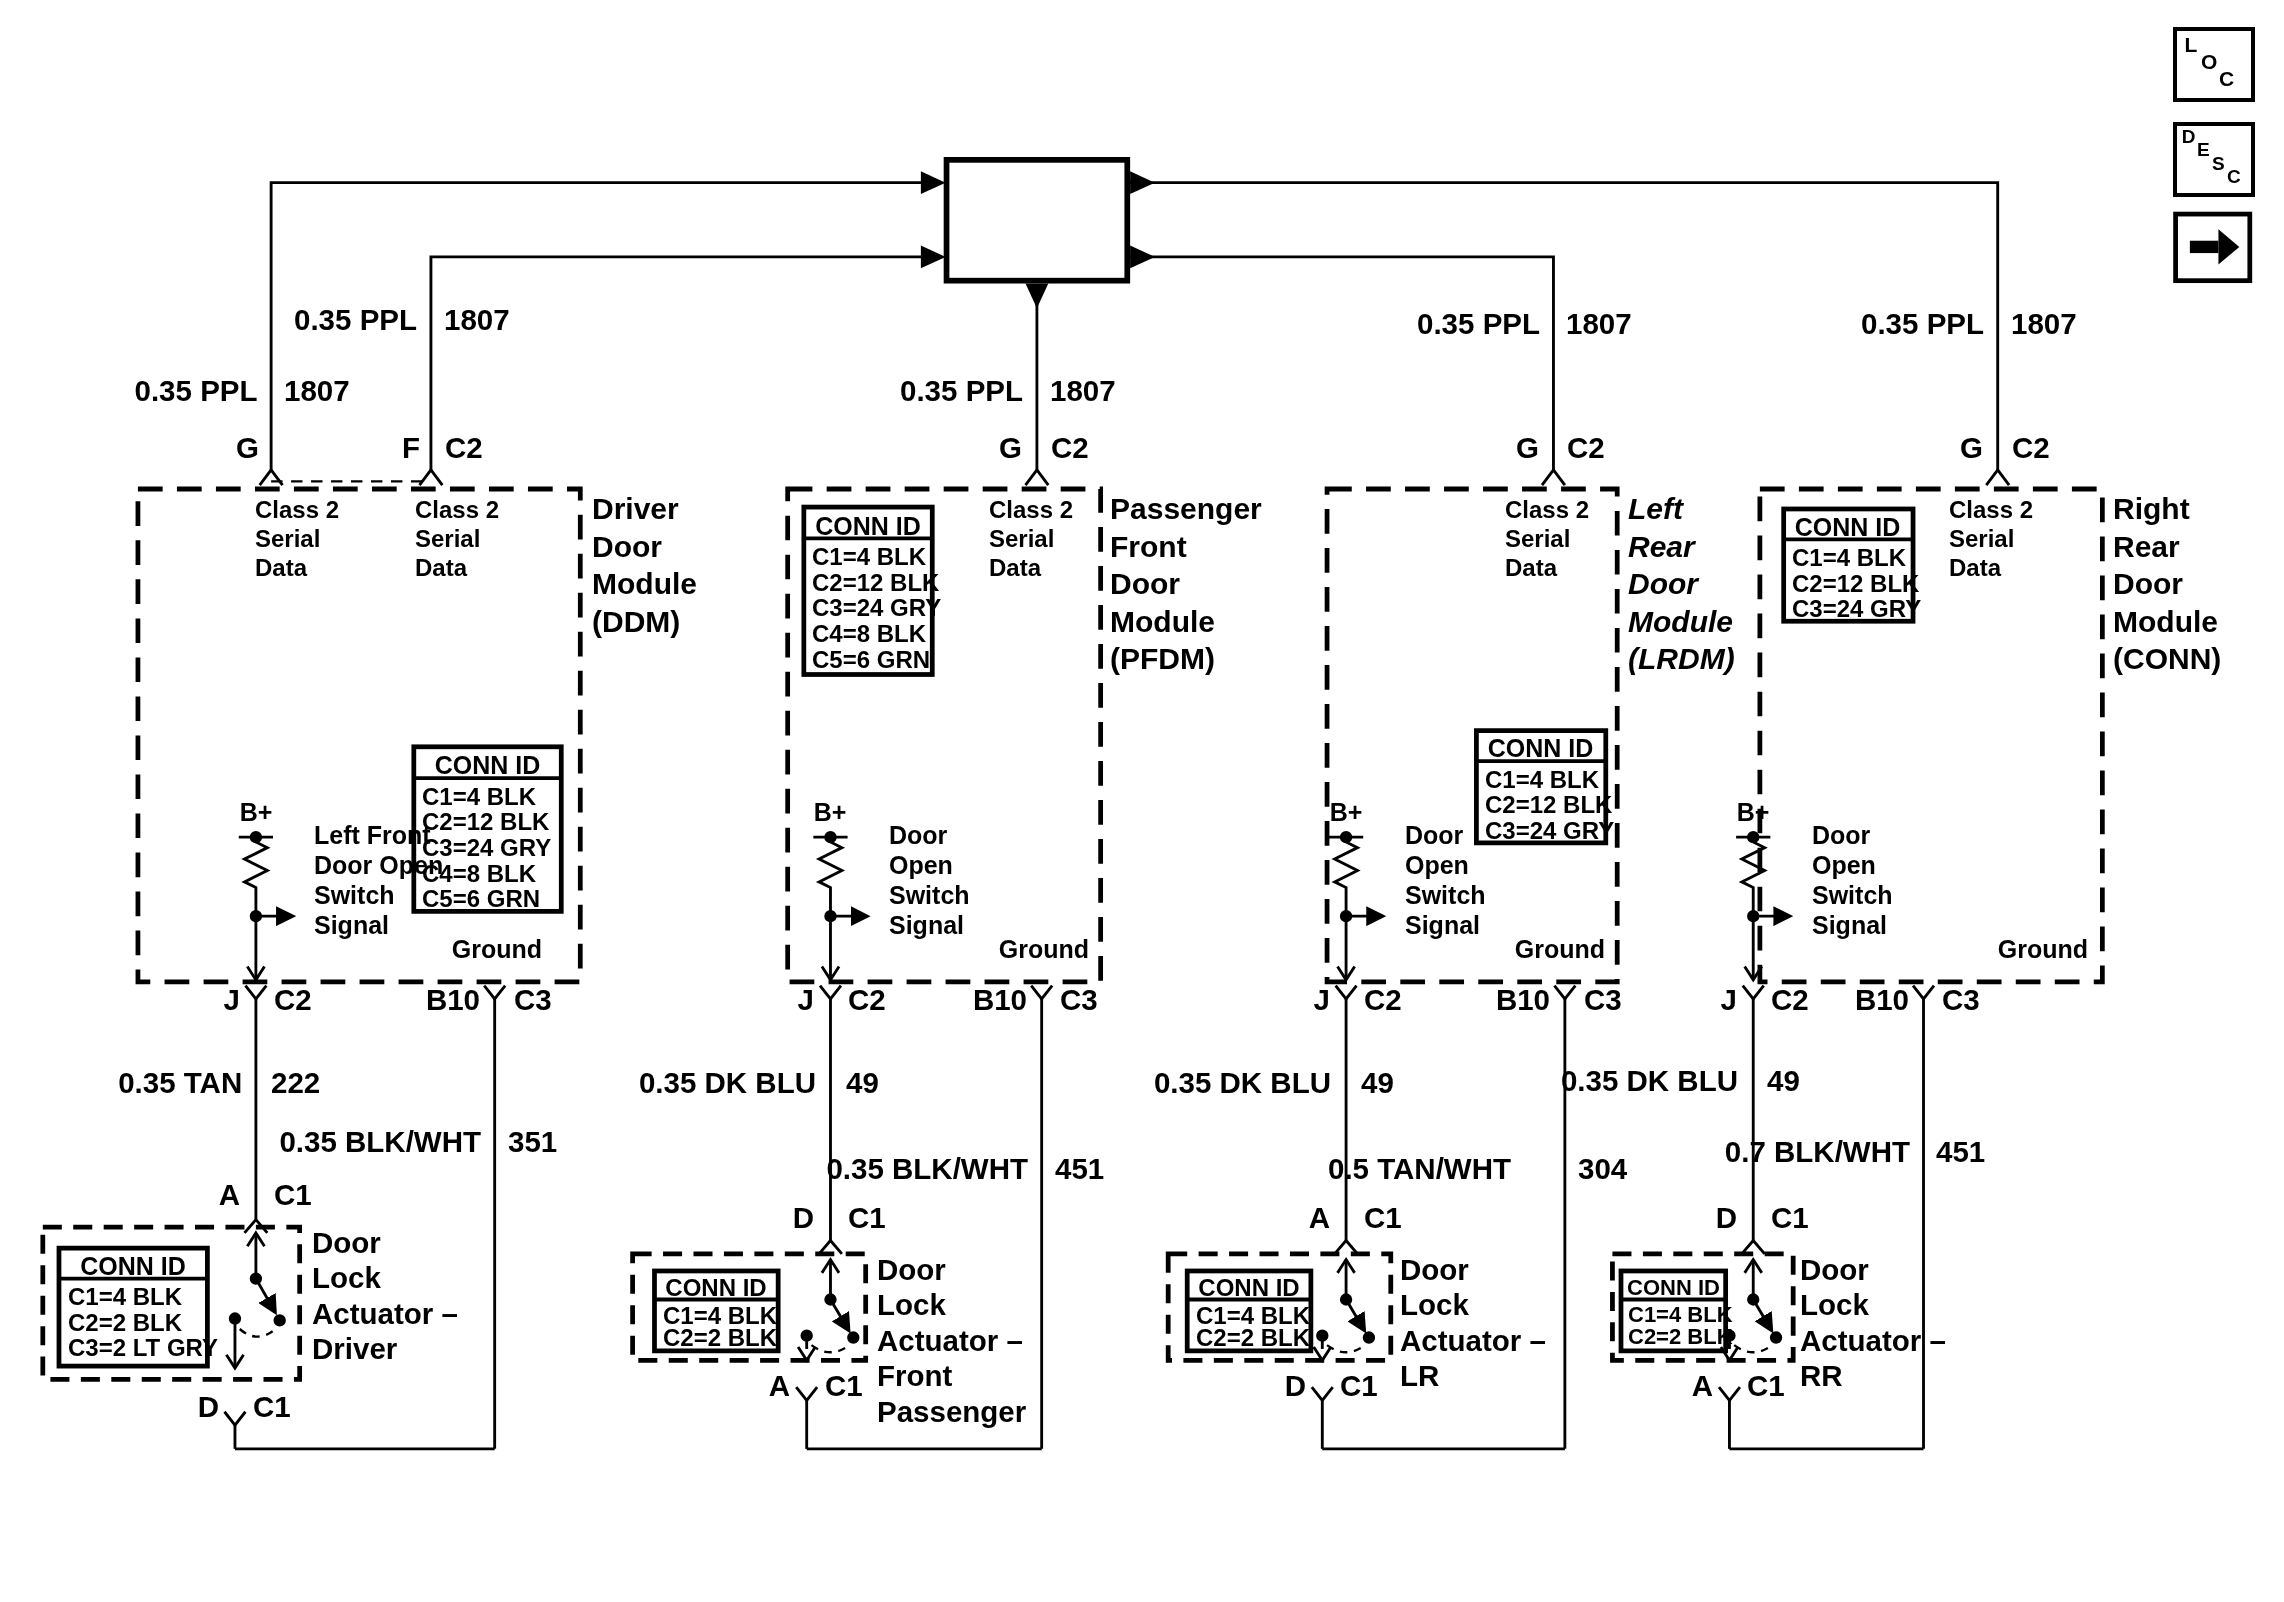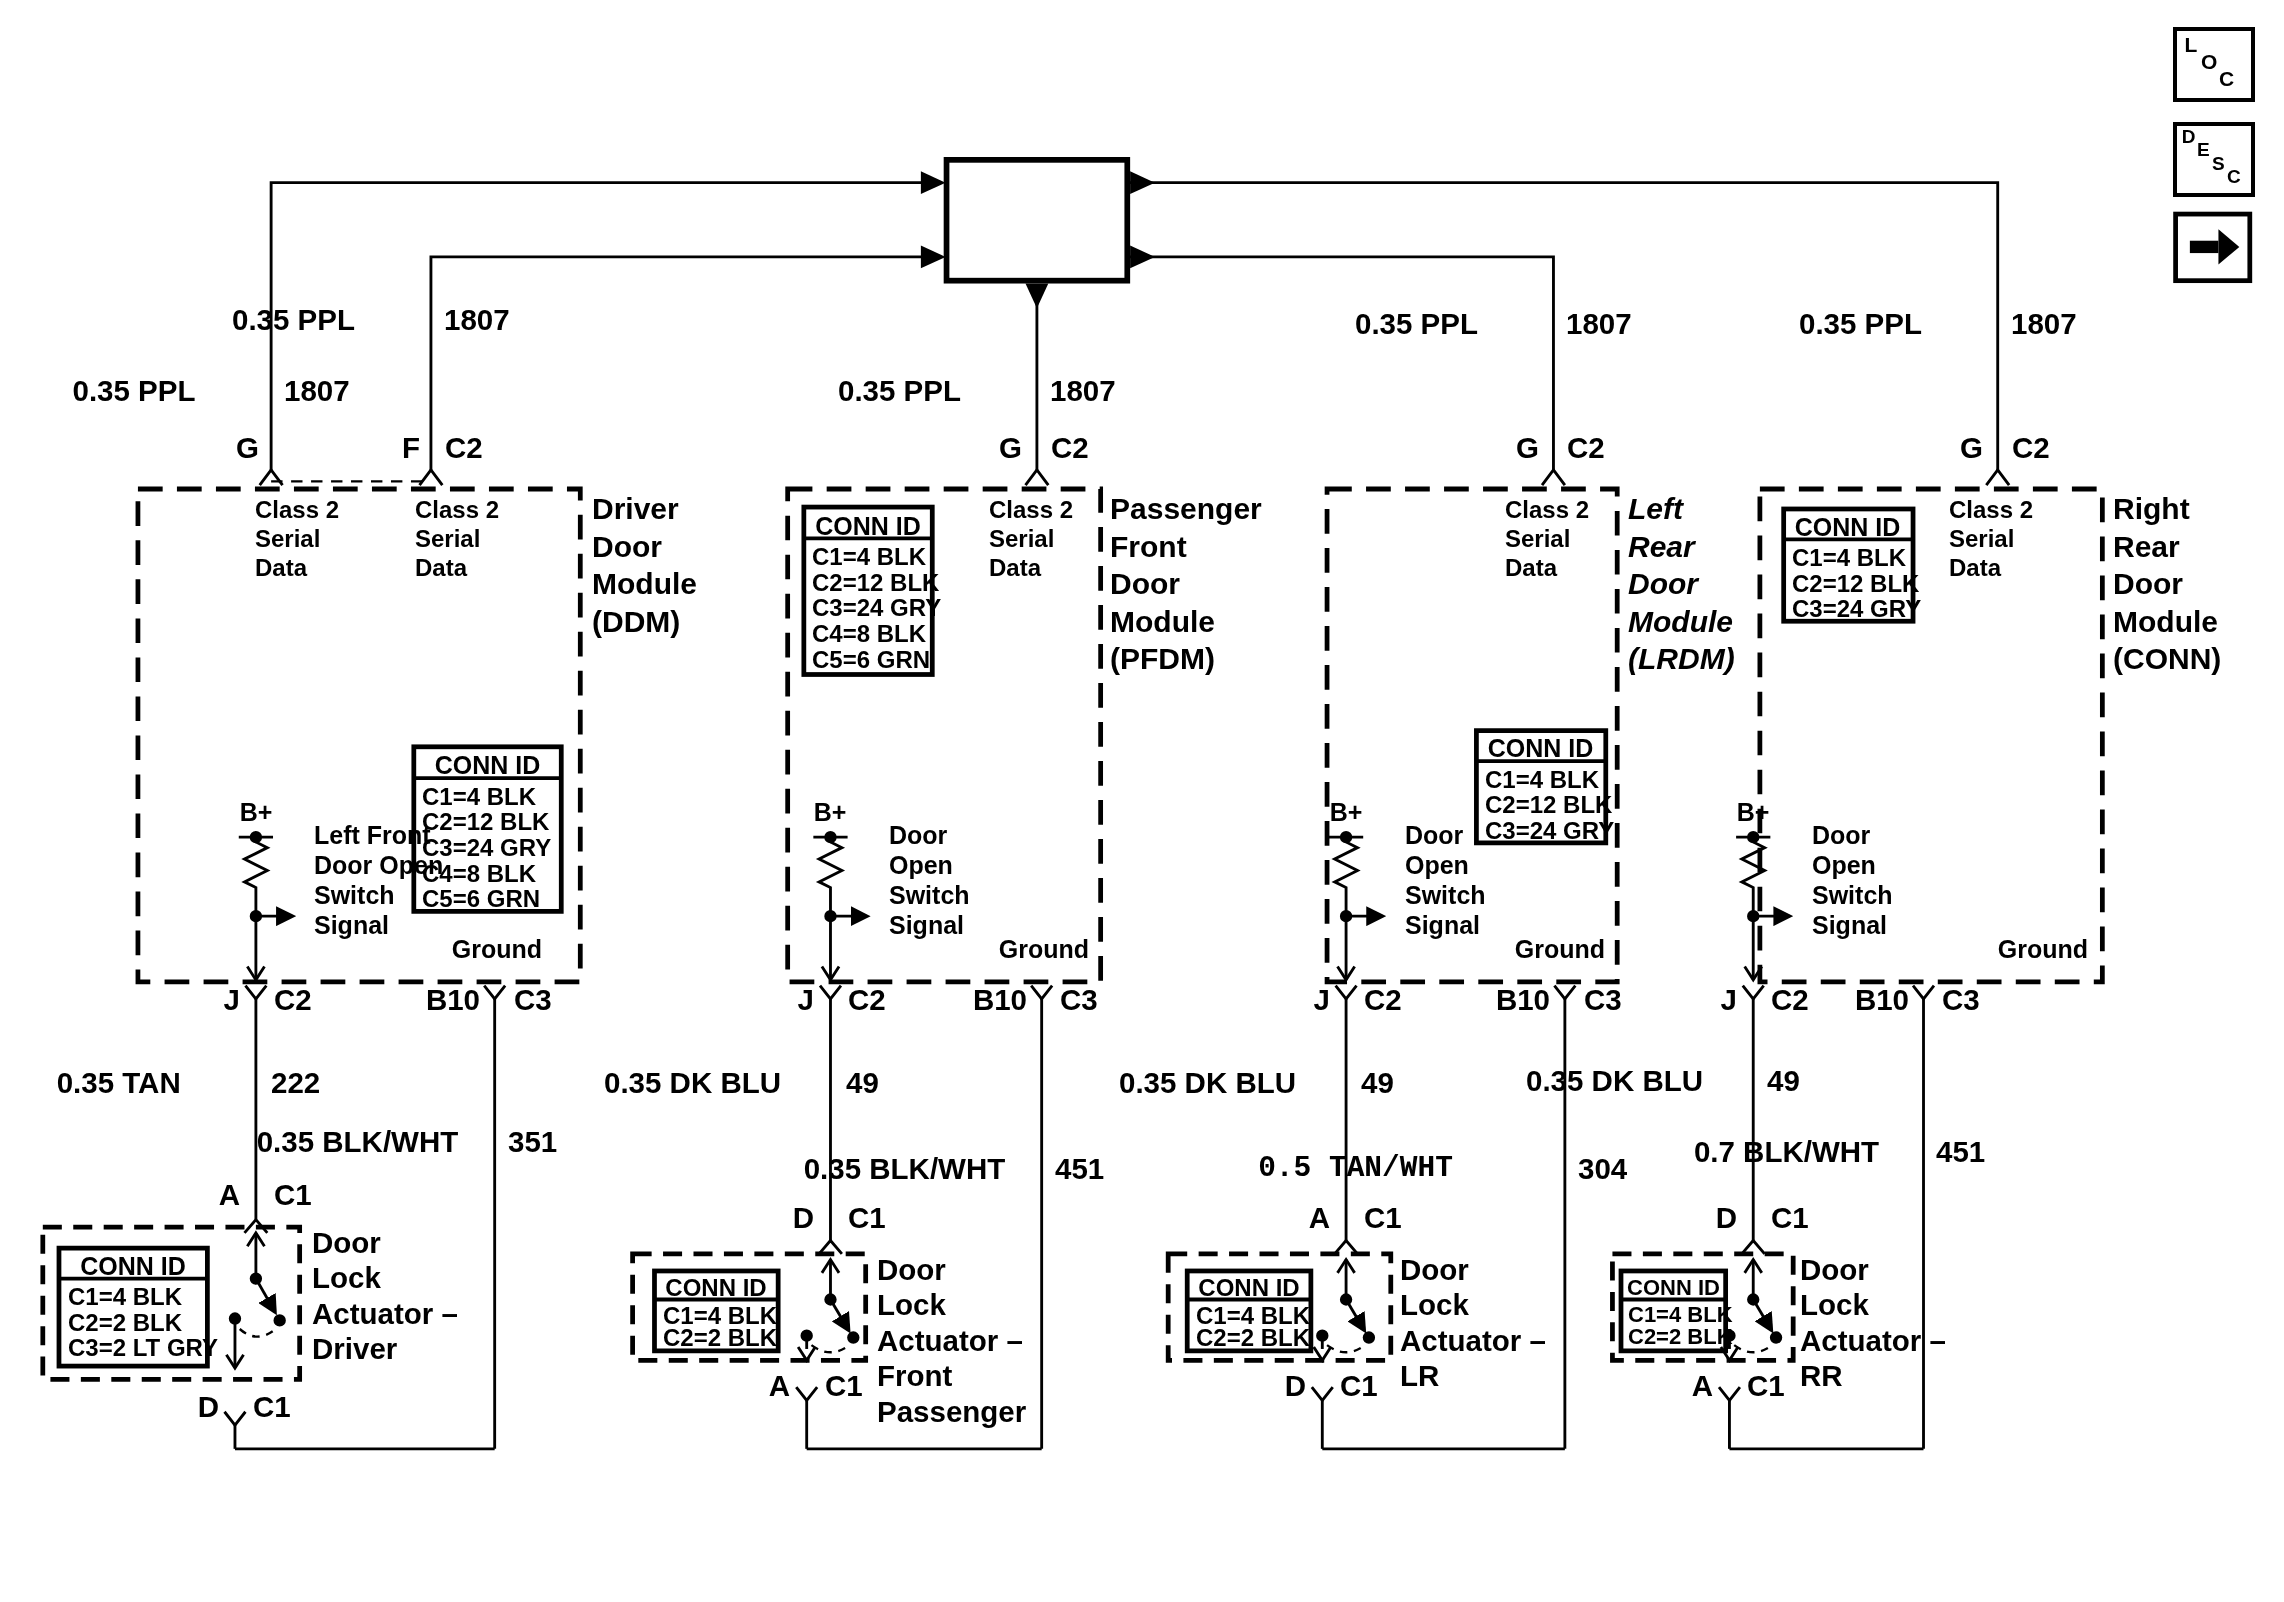--- a/index.html
+++ b/index.html
@@ -9,21 +9,21 @@
   .t{position:absolute;font-weight:bold;white-space:pre-line;line-height:1.2;color:#000;}
   .ra{text-align:right;}
   .la{text-align:left;}
   .ctr{text-align:center;}
   .s26{font-size:25px;}
   .s25{font-size:24px;}
   .s23{font-size:22px;}
   .s31{font-size:29.5px;}
   .s32{font-size:30px;line-height:1.25;}
   .pin{width:57px;}
-  .wlab{width:247px;text-align:center;}
+  .wlab{width:247px;}
   .icon-box{position:absolute;width:74px;height:67px;border:4.8px solid #000;background:#fff;}
   .icon-box span{position:absolute;font-weight:bold;font-size:21px;}
 </style>
 </head>
 <body>
 
 <div id="canvas">
 
 <svg width="2285" height="1603" viewBox="0 0 2402 1685">
   <defs>
@@ -365,21 +365,21 @@
 Open
 Switch
 Signal</div>
   <div class="t s26 ra" style="left:1358px;top:934px;width:247px;">Ground</div>
   <div class="t s31 ra pin" style="left:1273px;top:982px;">J</div>
   <div class="t s31 la" style="left:1364px;top:982px;">C2</div>
   <div class="t s31 ra pin" style="left:1493px;top:982px;">B10</div>
   <div class="t s31 la" style="left:1584px;top:982px;">C3</div>
   <div class="t s31 ra wlab" style="left:1084px;top:1065px;">0.35 DK BLU</div>
   <div class="t s31 la" style="left:1361px;top:1065px;">49</div>
-  <div class="t s31 ra wlab" style="left:1232px;top:1151px;font-family:Liberation Mono, monospace;">0.5 TAN/WHT</div>
+  <div class="t s31 ra wlab" style="left:1264px;top:1151px;">0.5 TAN/WHT</div>
   <div class="t s31 la" style="left:1578px;top:1151px;">304</div>
   <div class="t s31 ra pin" style="left:1273px;top:1200px;">A</div>
   <div class="t s31 la" style="left:1364px;top:1200px;">C1</div>
   <div class="t s25 ctr" style="left:1187px;top:1274px;width:124px;">CONN ID</div>
   <div class="t s25 la" style="left:1196px;top:1304px;line-height:1.04;">C1=4 BLK</div>
   <div class="t s25 la" style="left:1196px;top:1326px;line-height:1.04;">C2=2 BLK</div>
   <div class="t s31 la" style="left:1400px;top:1252px;">Door
 Lock
 Actuator –
 LR</div>

